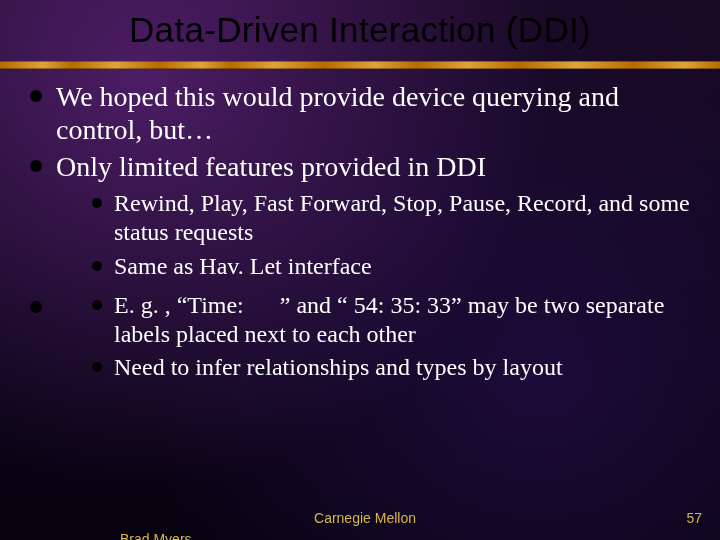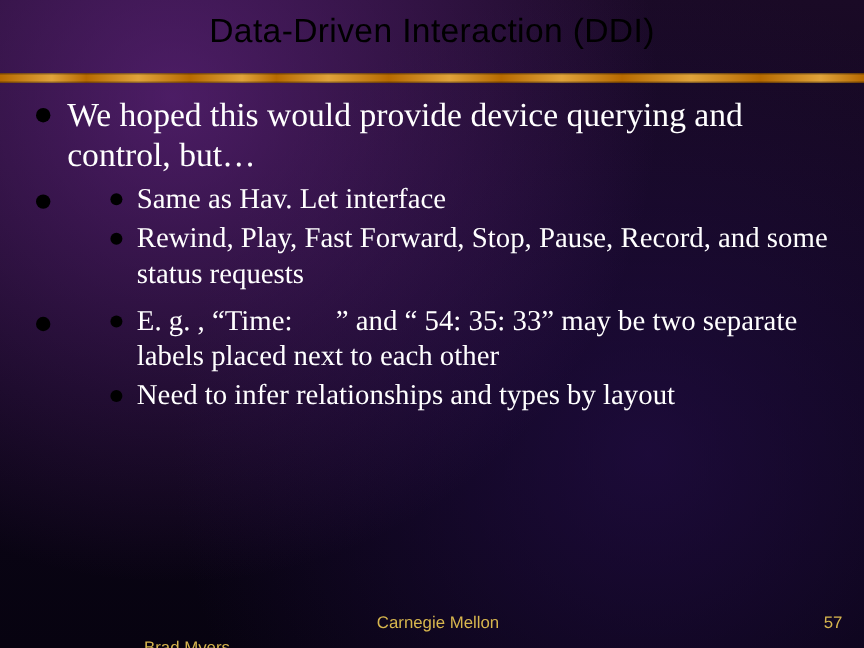--- a/index.html
+++ b/index.html
@@ -16,21 +16,21 @@
     background:
       radial-gradient(circle at 20% 15%, rgba(120,45,155,0.55), rgba(0,0,0,0) 55%),
       radial-gradient(circle at 75% 70%, rgba(40,15,80,0.6), rgba(0,0,0,0) 60%),
       linear-gradient(180deg, #1a0a26 0%, #0c0518 60%, #070310 100%);
     color: #ffffff;
     position: relative;
     box-sizing: border-box;
   }
   .title {
     text-align: center;
-    font-size: 28px;
+    font-size: 35px;
     color: #000000;
     padding-top: 10px;
     padding-bottom: 6px;
     font-weight: 400;
     letter-spacing: 0.3px;
   }
   .divider {
     position: absolute;
     left: 0;
     right: 0;
@@ -110,23 +110,24 @@
 <body>
 
 <div class="slide">
   <div class="title">Data-Driven Interaction (DDI)</div>
   <div class="divider"></div>
 
   <div class="content">
     <ul class="main">
       <li><span>We hoped this would provide device querying and control, but…</span></li>
       <li>
+        <span>Only limited features provided in DDI</span>
         <ul class="sub">
+          <li><span>Rewind, Play, Fast Forward, Stop, Pause, Record, and some status requests</span></li>
           <li><span>Same as Hav. Let interface</span></li>
-          <li><span>Rewind, Play, Fast Forward, Stop, Pause, Record, and some status requests</span></li>
         </ul>
       </li>
       <li>
         <ul class="sub">
           <li><span>E. g. , “Time:&nbsp;&nbsp;&nbsp;&nbsp;&nbsp;&nbsp;” and “ 54: 35: 33” may be two separate labels placed next to each other</span></li>
           <li><span>Need to infer relationships and types by layout</span></li>
         </ul>
       </li>
     </ul>
   </div>

